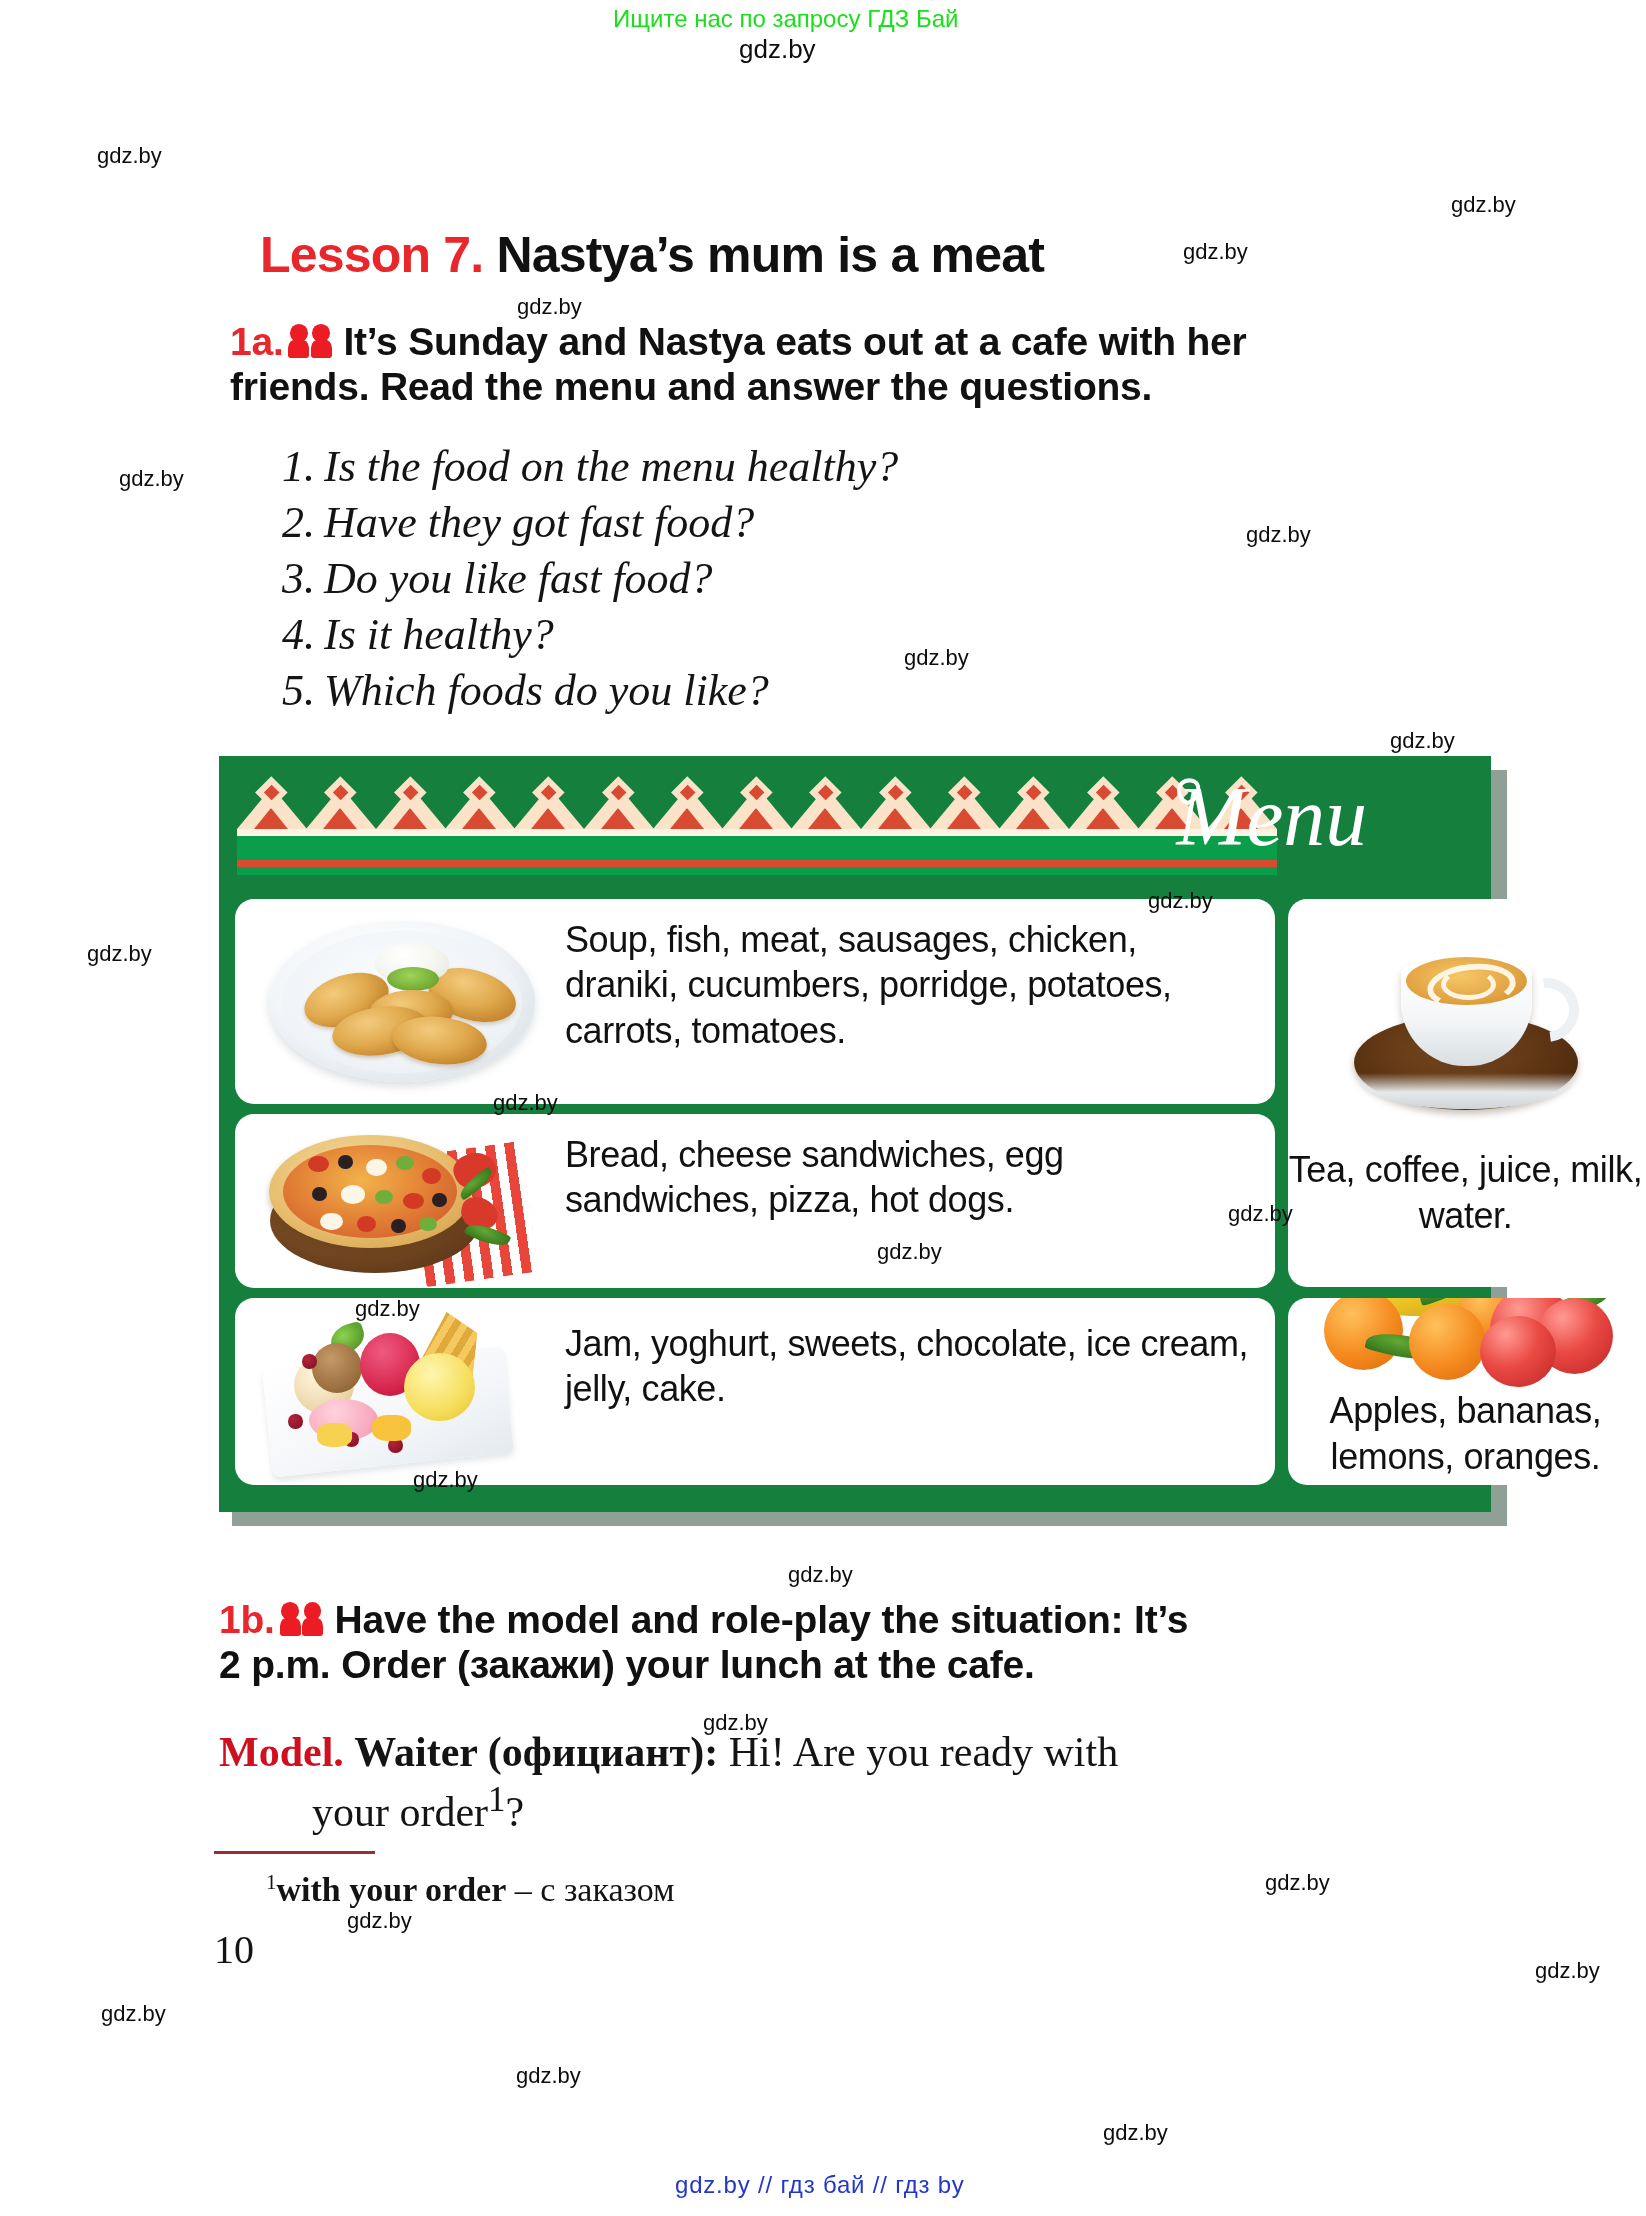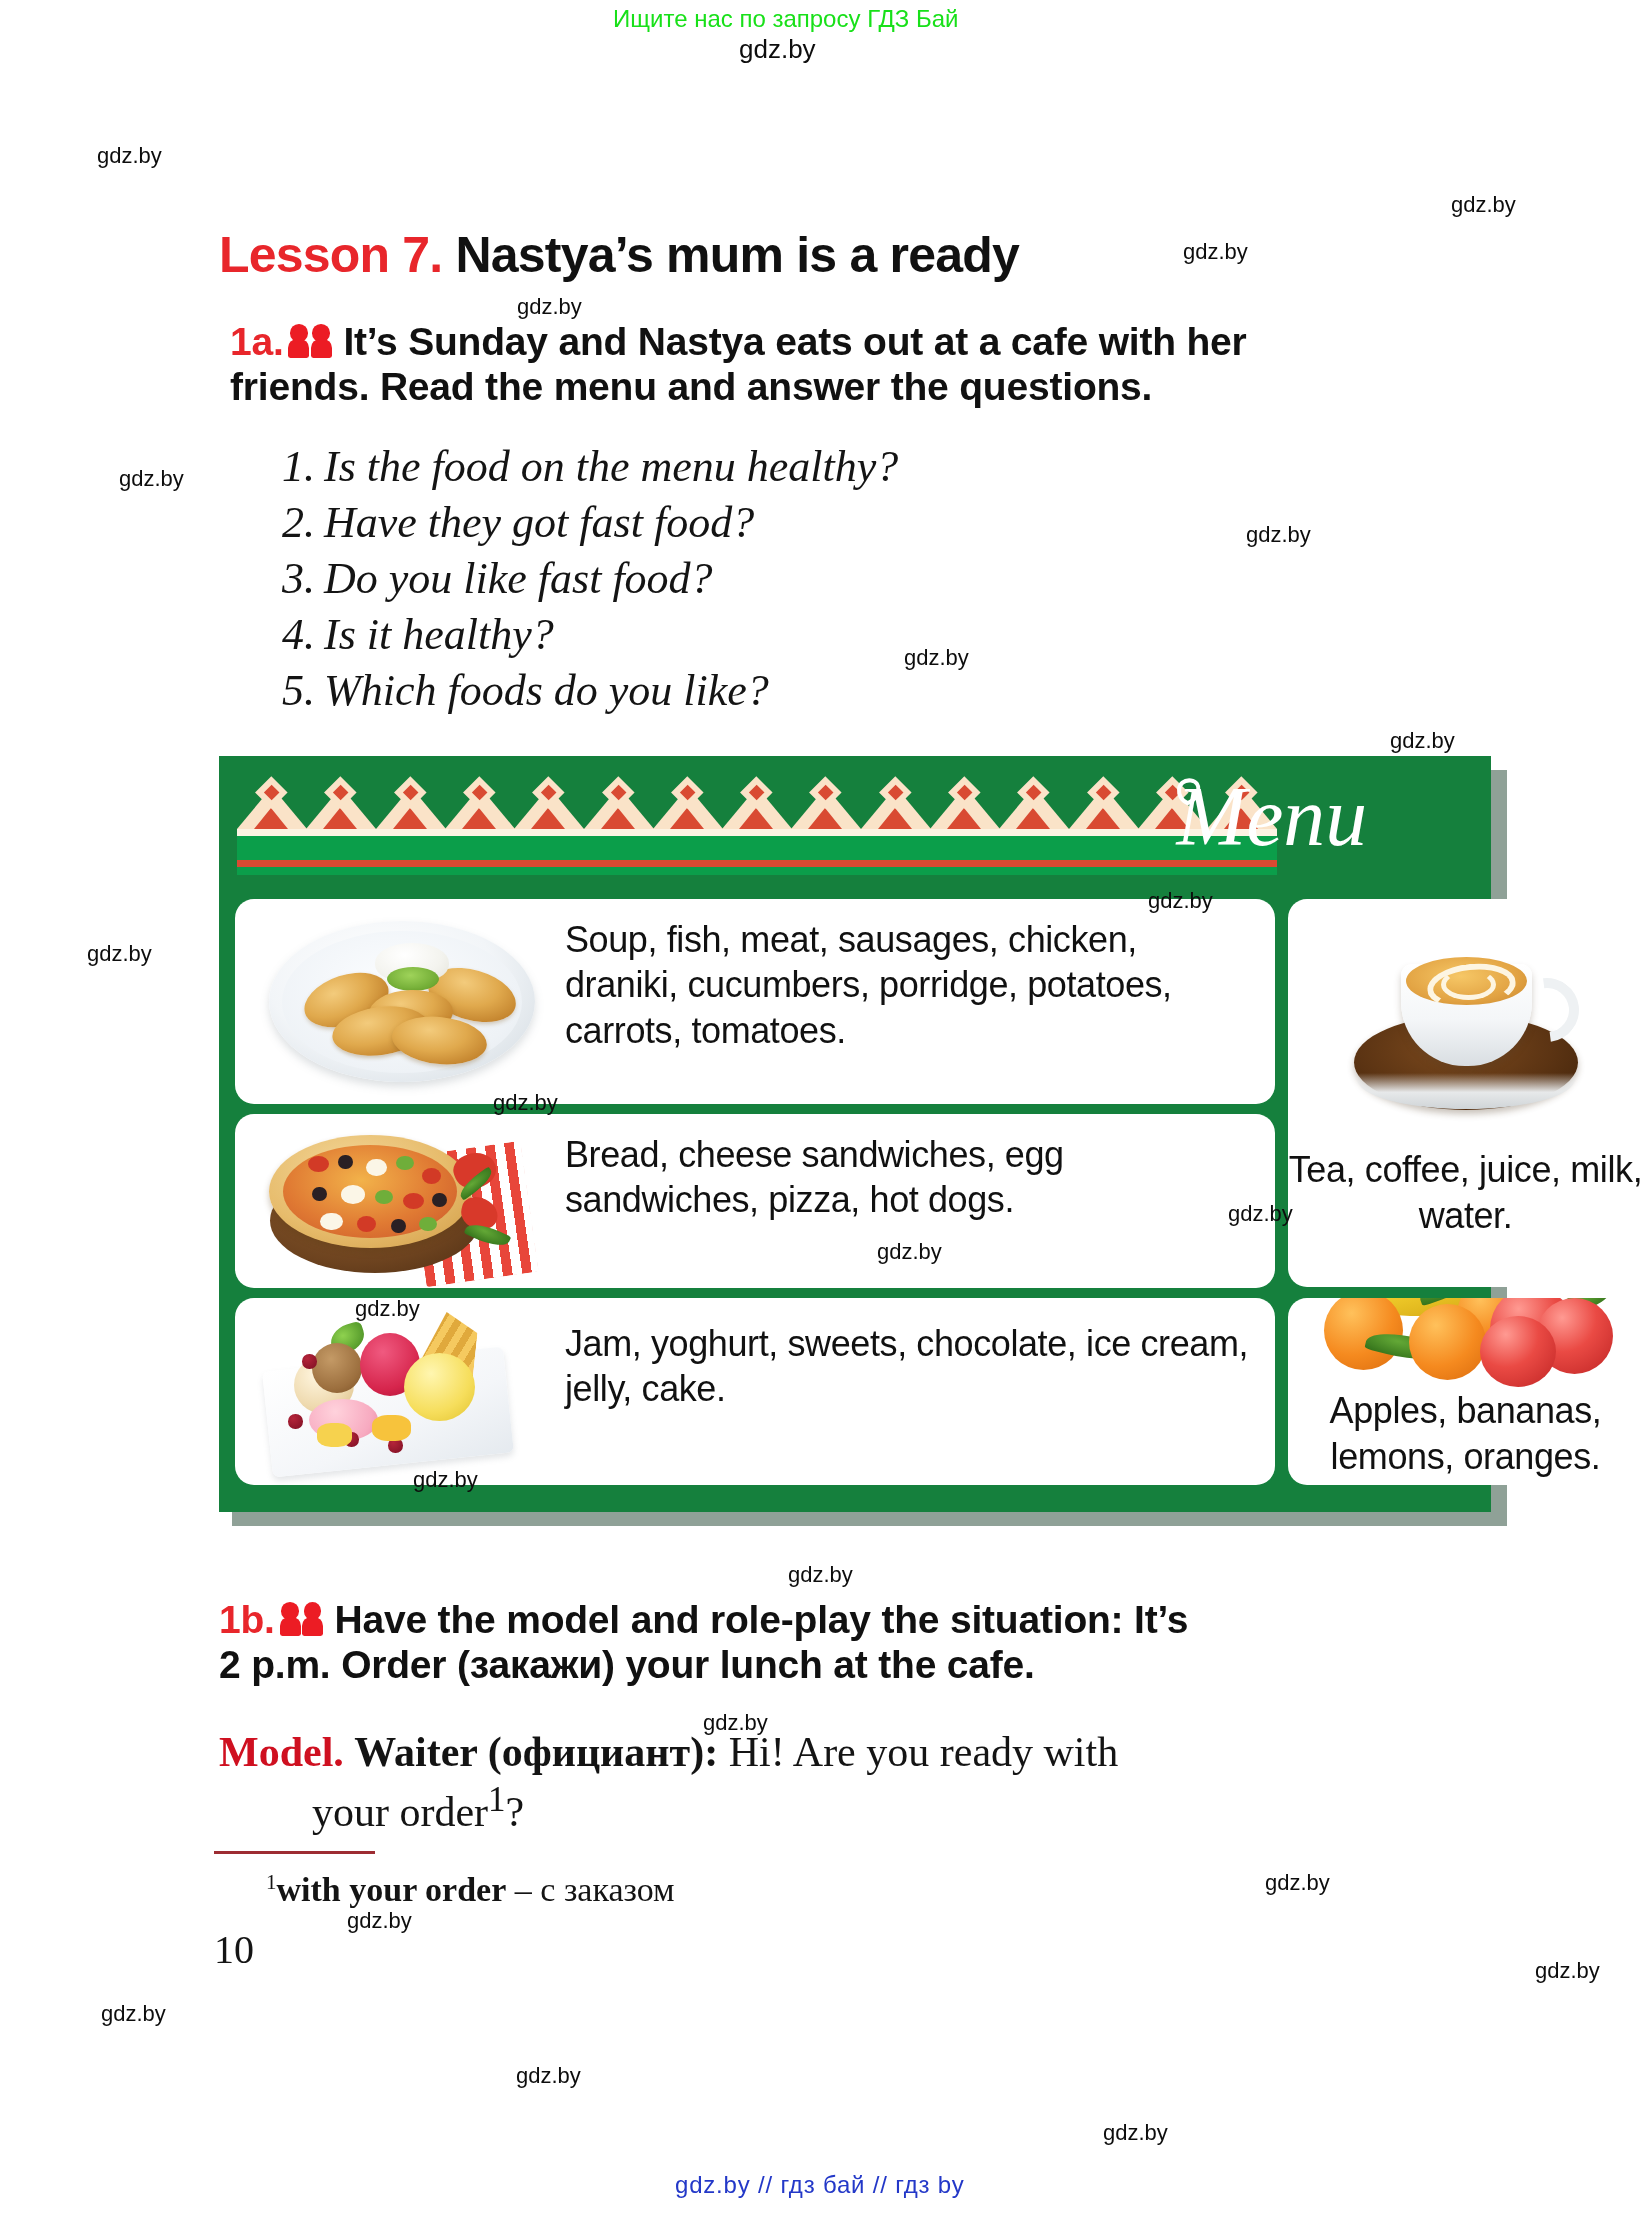--- a/index.html
+++ b/index.html
@@ -15,21 +15,21 @@
       font-size:22px;color:#0d0d0d;white-space:nowrap;z-index:60;}
   .wm-green{position:absolute;font-family:"Liberation Sans",sans-serif;
       font-size:24px;color:#18e019;white-space:nowrap;z-index:60;font-weight:400;}
   .wm-blue{position:absolute;font-family:"Liberation Sans",sans-serif;
       font-size:24px;color:#2338c8;white-space:nowrap;z-index:60;letter-spacing:0.8px;}
 
   
   .lesson-head{position:absolute;left:219px;top:226px;white-space:nowrap;
       font-family:"Liberation Sans",sans-serif;font-weight:700;font-size:50px;
       letter-spacing:-0.8px;color:#111;z-index:20;}
-  .lesson-head .red{color:#e8262b;}
+  .lesson-head .red{color:#e8262b;margin-left:41px;}
 
   .task{position:absolute;font-family:"Liberation Sans",sans-serif;font-weight:700;
       font-size:39px;line-height:1.16;color:#111;letter-spacing:-0.2px;z-index:20;}
   .task .red{color:#e8262b;}
   .task-1a{left:230px;top:319px;width:1290px;text-align:justify;}
   .task-1b{left:219px;top:1597px;width:1290px;text-align:justify;}
   .task .lastline{text-align:left;}
 
   
   .pair-icon{display:inline-block;width:47px;height:34px;position:relative;
@@ -246,21 +246,21 @@
   <div class="wm" style="left:703px;top:1710px;">gdz.by</div>
   <div class="wm" style="left:1265px;top:1870px;">gdz.by</div>
   <div class="wm" style="left:347px;top:1908px;">gdz.by</div>
   <div class="wm" style="left:1535px;top:1958px;">gdz.by</div>
   <div class="wm" style="left:101px;top:2001px;">gdz.by</div>
   <div class="wm" style="left:516px;top:2063px;">gdz.by</div>
   <div class="wm" style="left:1103px;top:2120px;">gdz.by</div>
 
   <div class="lesson-head">
     <span class="red">Lesson 7.</span>
-    <span>Nastya’s mum is a ready</span>
+    <span>Nastya’s mum is a meat</span>
   </div>
 
   <div class="task task-1a">
     <span class="red">1a.</span><span class="pair-icon"><i class="h1"></i><i class="h2"></i><i class="b1"></i><i class="b2"></i></span><span>It’s Sunday and Nastya eats out at a cafe with her</span>
     <div class="lastline">friends. Read the menu and answer the questions.</div>
   </div>
 
   <div class="qlist">
     <div class="q"><span class="n">1.</span><span>Is the food on the menu healthy?</span></div>
     <div class="q"><span class="n">2.</span><span>Have they got fast food?</span></div>

